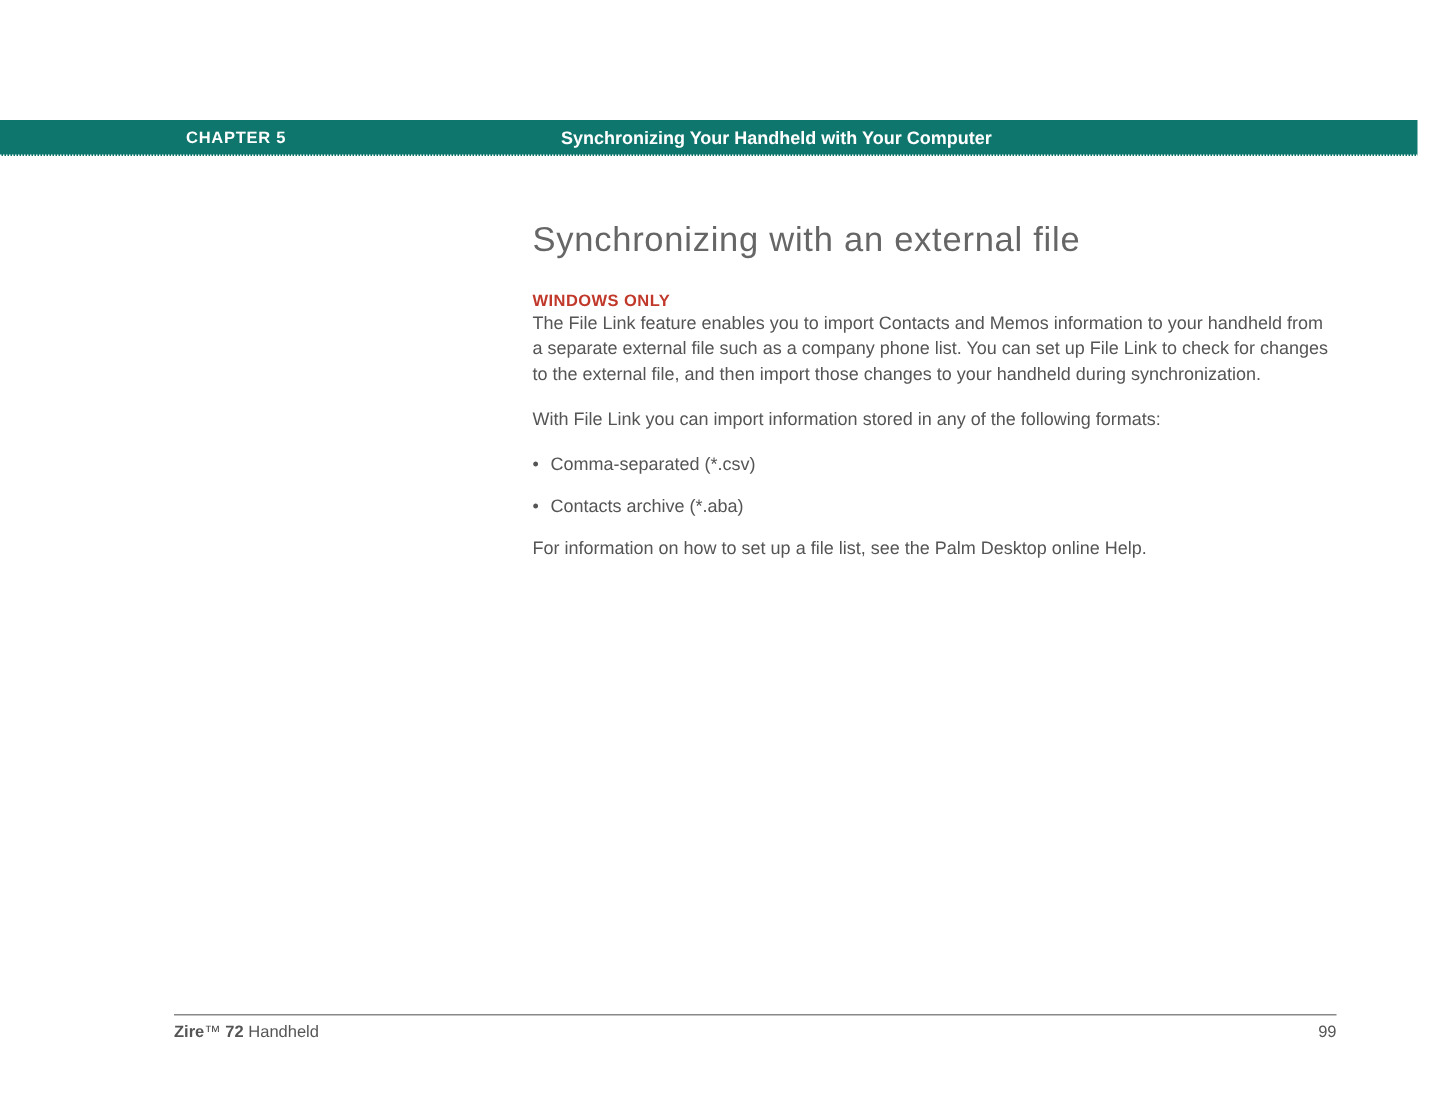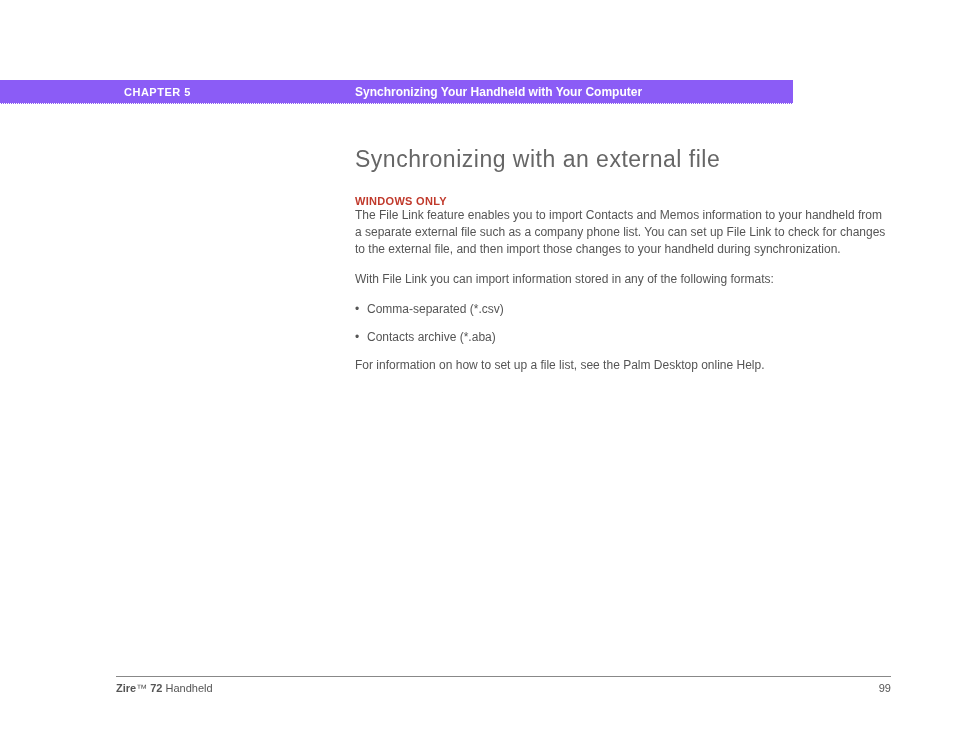--- a/index.html
+++ b/index.html
@@ -1,20 +1,20 @@
 <!DOCTYPE html>
 <html><head>
 <meta charset="utf-8">
 <style>
   * { margin: 0; padding: 0; box-sizing: border-box; }
   html, body { width: 954px; height: 738px; background: #ffffff; font-family: Arial, Helvetica, sans-serif; color: #555; }
   .page { position: relative; width: 954px; height: 738px; }
-  .header-bar { position: absolute; left: 0; top: 80px; width: 793px; height: 24px; background: #8b5cf6; border-bottom: 1px dotted #fff; }
+  .header-bar { position: absolute; left: 0; top: 80px; width: 945px; height: 24px; background: #0f766e; border-bottom: 1px dotted #fff; }
   .chapter-label { left: 124px; width: 200px; position: absolute; top: 0; height: 24px; display: flex; align-items: center; color: #fff; font-weight: bold; font-size: 11px; letter-spacing: 0.5px; }
-  .chapter-title { left: 355px; width: 560px; position: absolute; top: 0; height: 24px; display: flex; align-items: center; color: #fff; font-weight: bold; font-size: 12px; }
+  .chapter-title { left: 374px; width: 560px; position: absolute; top: 0; height: 24px; display: flex; align-items: center; color: #fff; font-weight: bold; font-size: 12px; }
   .content { position: absolute; left: 355px; top: 146px; width: 535px; color: #555; }
   .content h1 { font-size: 23px; font-weight: normal; color: #666; letter-spacing: 0.5px; margin-bottom: 22px; }
   .subhead { color: #c0392b; font-weight: bold; font-size: 11px; letter-spacing: 0.3px; }
   .content p { font-size: 12px; line-height: 1.4; color: #555; margin-bottom: 14px; }
   .content ul { list-style: none; margin-bottom: 8px; }
   .content li { font-size: 12px; line-height: 1.3; color: #555; margin-bottom: 12px; position: relative; padding-left: 12px; }
   .content li:before { content: "•"; position: absolute; left: 0; }
   .footer-rule { position: absolute; left: 116px; top: 676px; width: 775px; border-top: 1px solid #888; }
   .footer { position: absolute; left: 116px; top: 682px; width: 775px; display: flex; justify-content: space-between; align-items: flex-end; font-size: 11px; color: #555; }
   .footer .brand b { font-weight: bold; }

